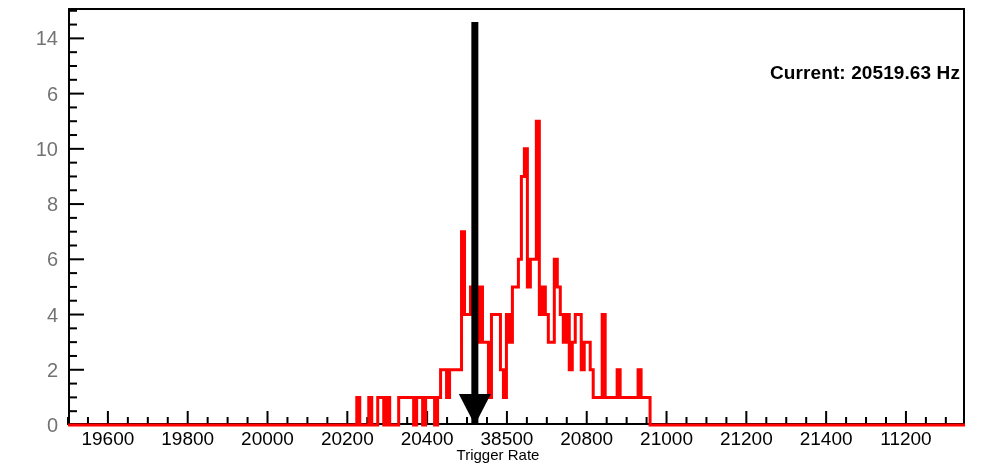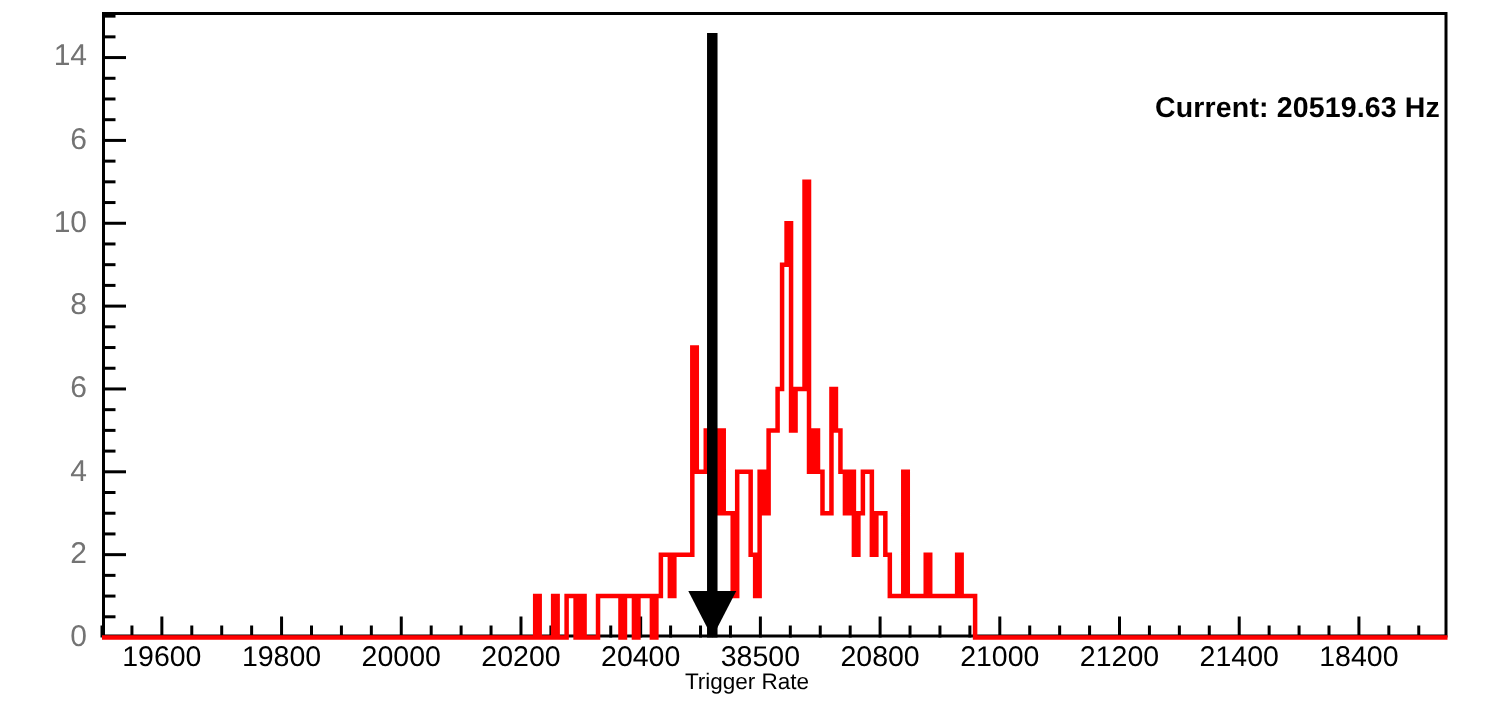--- a/index.html
+++ b/index.html
@@ -177,21 +177,21 @@
       <div class="tick-label-x" style="left: 107.902px; top: 428px;">19600</div>
       <div class="tick-label-x" style="left: 187.706px; top: 428px;">19800</div>
       <div class="tick-label-x" style="left: 267.511px; top: 428px;">20000</div>
       <div class="tick-label-x" style="left: 347.315px; top: 428px;">20200</div>
       <div class="tick-label-x" style="left: 427.119px; top: 428px;">20400</div>
       <div class="tick-label-x" style="left: 506.923px; top: 428px;">38500</div>
       <div class="tick-label-x" style="left: 586.728px; top: 428px;">20800</div>
       <div class="tick-label-x" style="left: 666.532px; top: 428px;">21000</div>
       <div class="tick-label-x" style="left: 746.336px; top: 428px;">21200</div>
       <div class="tick-label-x" style="left: 826.141px; top: 428px;">21400</div>
-      <div class="tick-label-x" style="left: 905.945px; top: 428px;">18400</div>
+      <div class="tick-label-x" style="left: 905.945px; top: 428px;">11200</div>
     </div>
   <div id="y-tick-labels">
       <div class="tick-label-y" style="top: 425px; left: 30px; width: 28px;">0</div>
       <div class="tick-label-y" style="top: 369.768px; left: 30px; width: 28px;">2</div>
       <div class="tick-label-y" style="top: 314.536px; left: 30px; width: 28px;">4</div>
       <div class="tick-label-y" style="top: 259.305px; left: 30px; width: 28px;">6</div>
       <div class="tick-label-y" style="top: 204.073px; left: 30px; width: 28px;">8</div>
       <div class="tick-label-y" style="top: 148.841px; left: 30px; width: 28px;">10</div>
       <div class="tick-label-y" style="top: 93.6093px; left: 30px; width: 28px;">6</div>
       <div class="tick-label-y" style="top: 38.3775px; left: 30px; width: 28px;">14</div>

